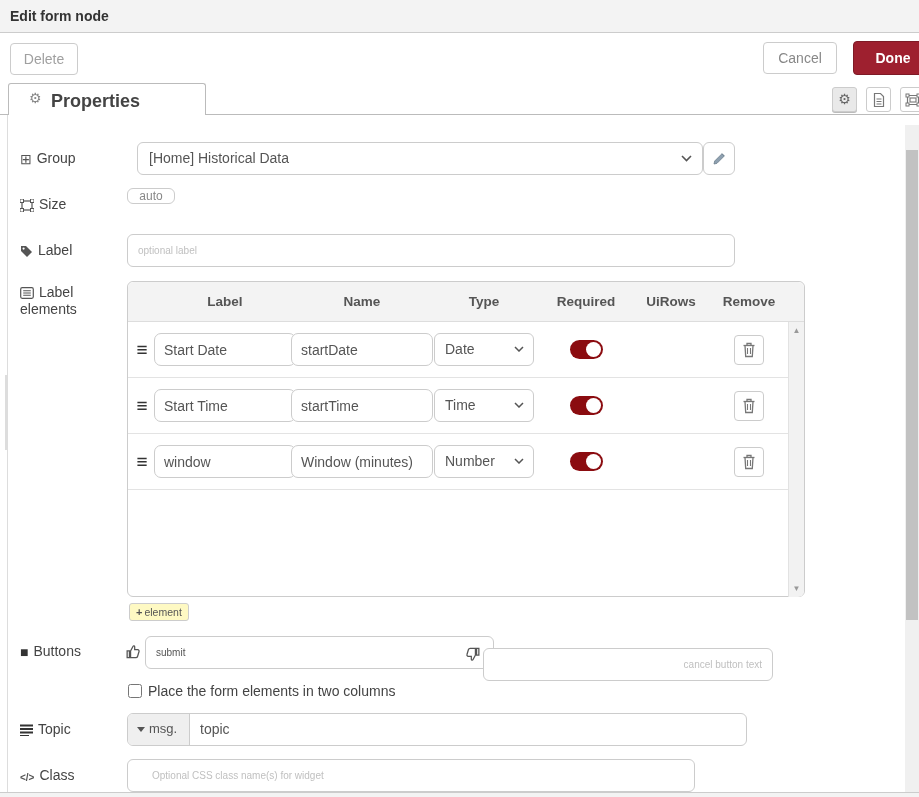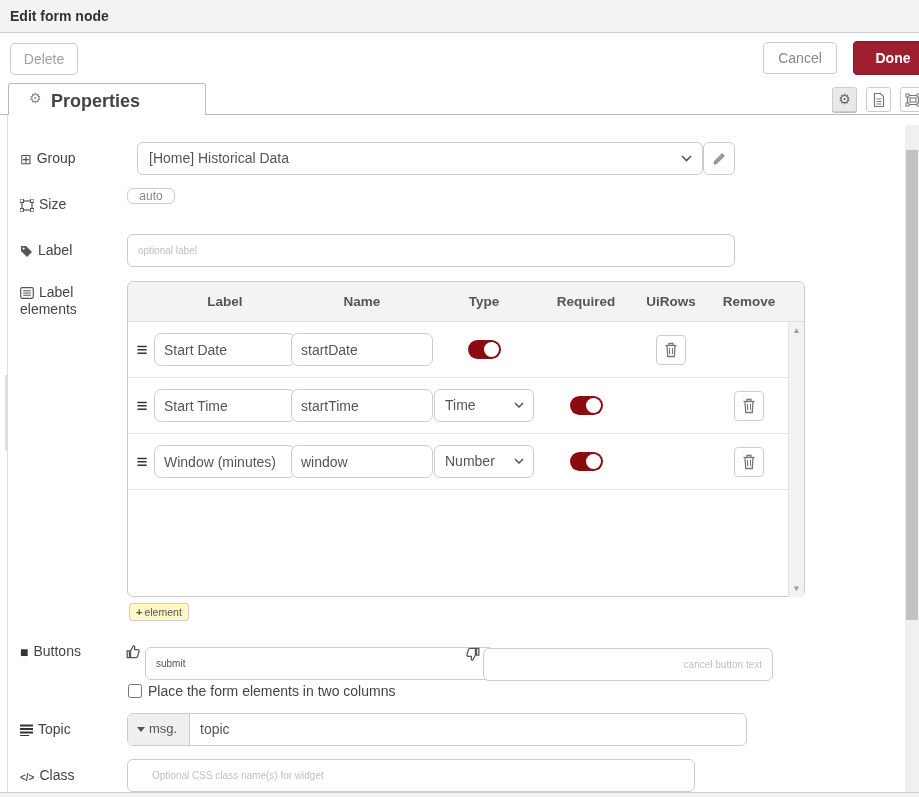--- a/index.html
+++ b/index.html
@@ -253,20 +253,30 @@
         <div class="cell">
             <span class="drag">≡</span>
           </div>
         <div class="cell">
             <input class="cell-input" value="Start Date" style="">
           </div>
         <div class="cell">
             <input class="cell-input" value="startDate" style="">
           </div>
         <div class="cell">
+          <div class="type-sel">
+            <span class="sel-val">Date</span>
+            <span class="chev">
+              <svg width="10" height="6" viewBox="0 0 10 6">
+                <path d="M1 1l4 4 4-4" fill="none" stroke="#555" stroke-width="1.5"></path>
+                </svg>
+            </span>
+          </div>
+        </div>
+        <div class="cell">
             <div class="toggle" style="background:#8b0c10">
           <div class="knob"></div>
             </div>
           </div>
         <div class="cell"></div>
         <div class="cell">
             <div class="trash-btn">
           <svg width="14" height="16" viewBox="0 0 14 16">
             <path d="M1.5 3.5h11" stroke="#777" stroke-width="1.3"></path>
             <path d="M5 3V1.5h4V3" fill="none" stroke="#777" stroke-width="1.3"></path>
@@ -313,24 +323,24 @@
           </svg>
             </div>
           </div>
       </div>
 
       <div class="fe-row">
         <div class="cell">
             <span class="drag">≡</span>
           </div>
         <div class="cell">
+            <input class="cell-input" value="window" style="">
+          </div>
+        <div class="cell">
             <input class="cell-input" value="Window (minutes)" style="">
-          </div>
-        <div class="cell">
-            <input class="cell-input" value="window" style="">
           </div>
         <div class="cell">
           <div class="type-sel">
             <span class="sel-val">Number</span>
             <span class="chev">
               <svg width="10" height="6" viewBox="0 0 10 6">
                 <path d="M1 1l4 4 4-4" fill="none" stroke="#555" stroke-width="1.5"></path>
                 </svg>
             </span>
           </div>
@@ -368,21 +378,21 @@
   <div class="frow-label" style="top:643px">
     <span class="ficon" style="color:#333">■</span><span>Buttons</span>
   </div>
   <span class="thumb-ic" style="left:126px; top:644px">
     <svg width="16" height="16" viewBox="0 0 14 14">
       <path d="M1 6h2v6H1z" fill="none" stroke="#555" stroke-width="1.1"></path>
       <path d="M4 12V6l2.2-4c.4-.7 1.4-.4 1.4.4V5h2.7c.8 0 1.4.8 1.1 1.6l-1.3 4.3
         c-.2.7-.8 1.1-1.5 1.1z" fill="none" stroke="#555" stroke-width="1.1"></path>
     </svg>
   </span>
-  <input class="ti" style="left: 145px; top: 636px; width: 349px; margin-top: 11px;" value="submit">
+  <input class="ti" style="left: 145px; top: 636px; width: 349px;" value="submit">
   <span class="thumb-ic" style="left:464px; top:646px">
     <svg width="16" height="16" viewBox="0 0 14 14">
       <g transform="rotate(180 7 7)">
         <path d="M1 6h2v6H1z" fill="none" stroke="#555" stroke-width="1.1"></path>
         <path d="M4 12V6l2.2-4c.4-.7 1.4-.4 1.4.4V5h2.7c.8 0 1.4.8 1.1 1.6l-1.3 4.3
           c-.2.7-.8 1.1-1.5 1.1z" fill="none" stroke="#555" stroke-width="1.1"></path>
       </g>
     </svg>
   </span>
   <input class="ti" style="left: 483px; top: 648px; width: 290px; text-align: right;" placeholder="cancel button text">

